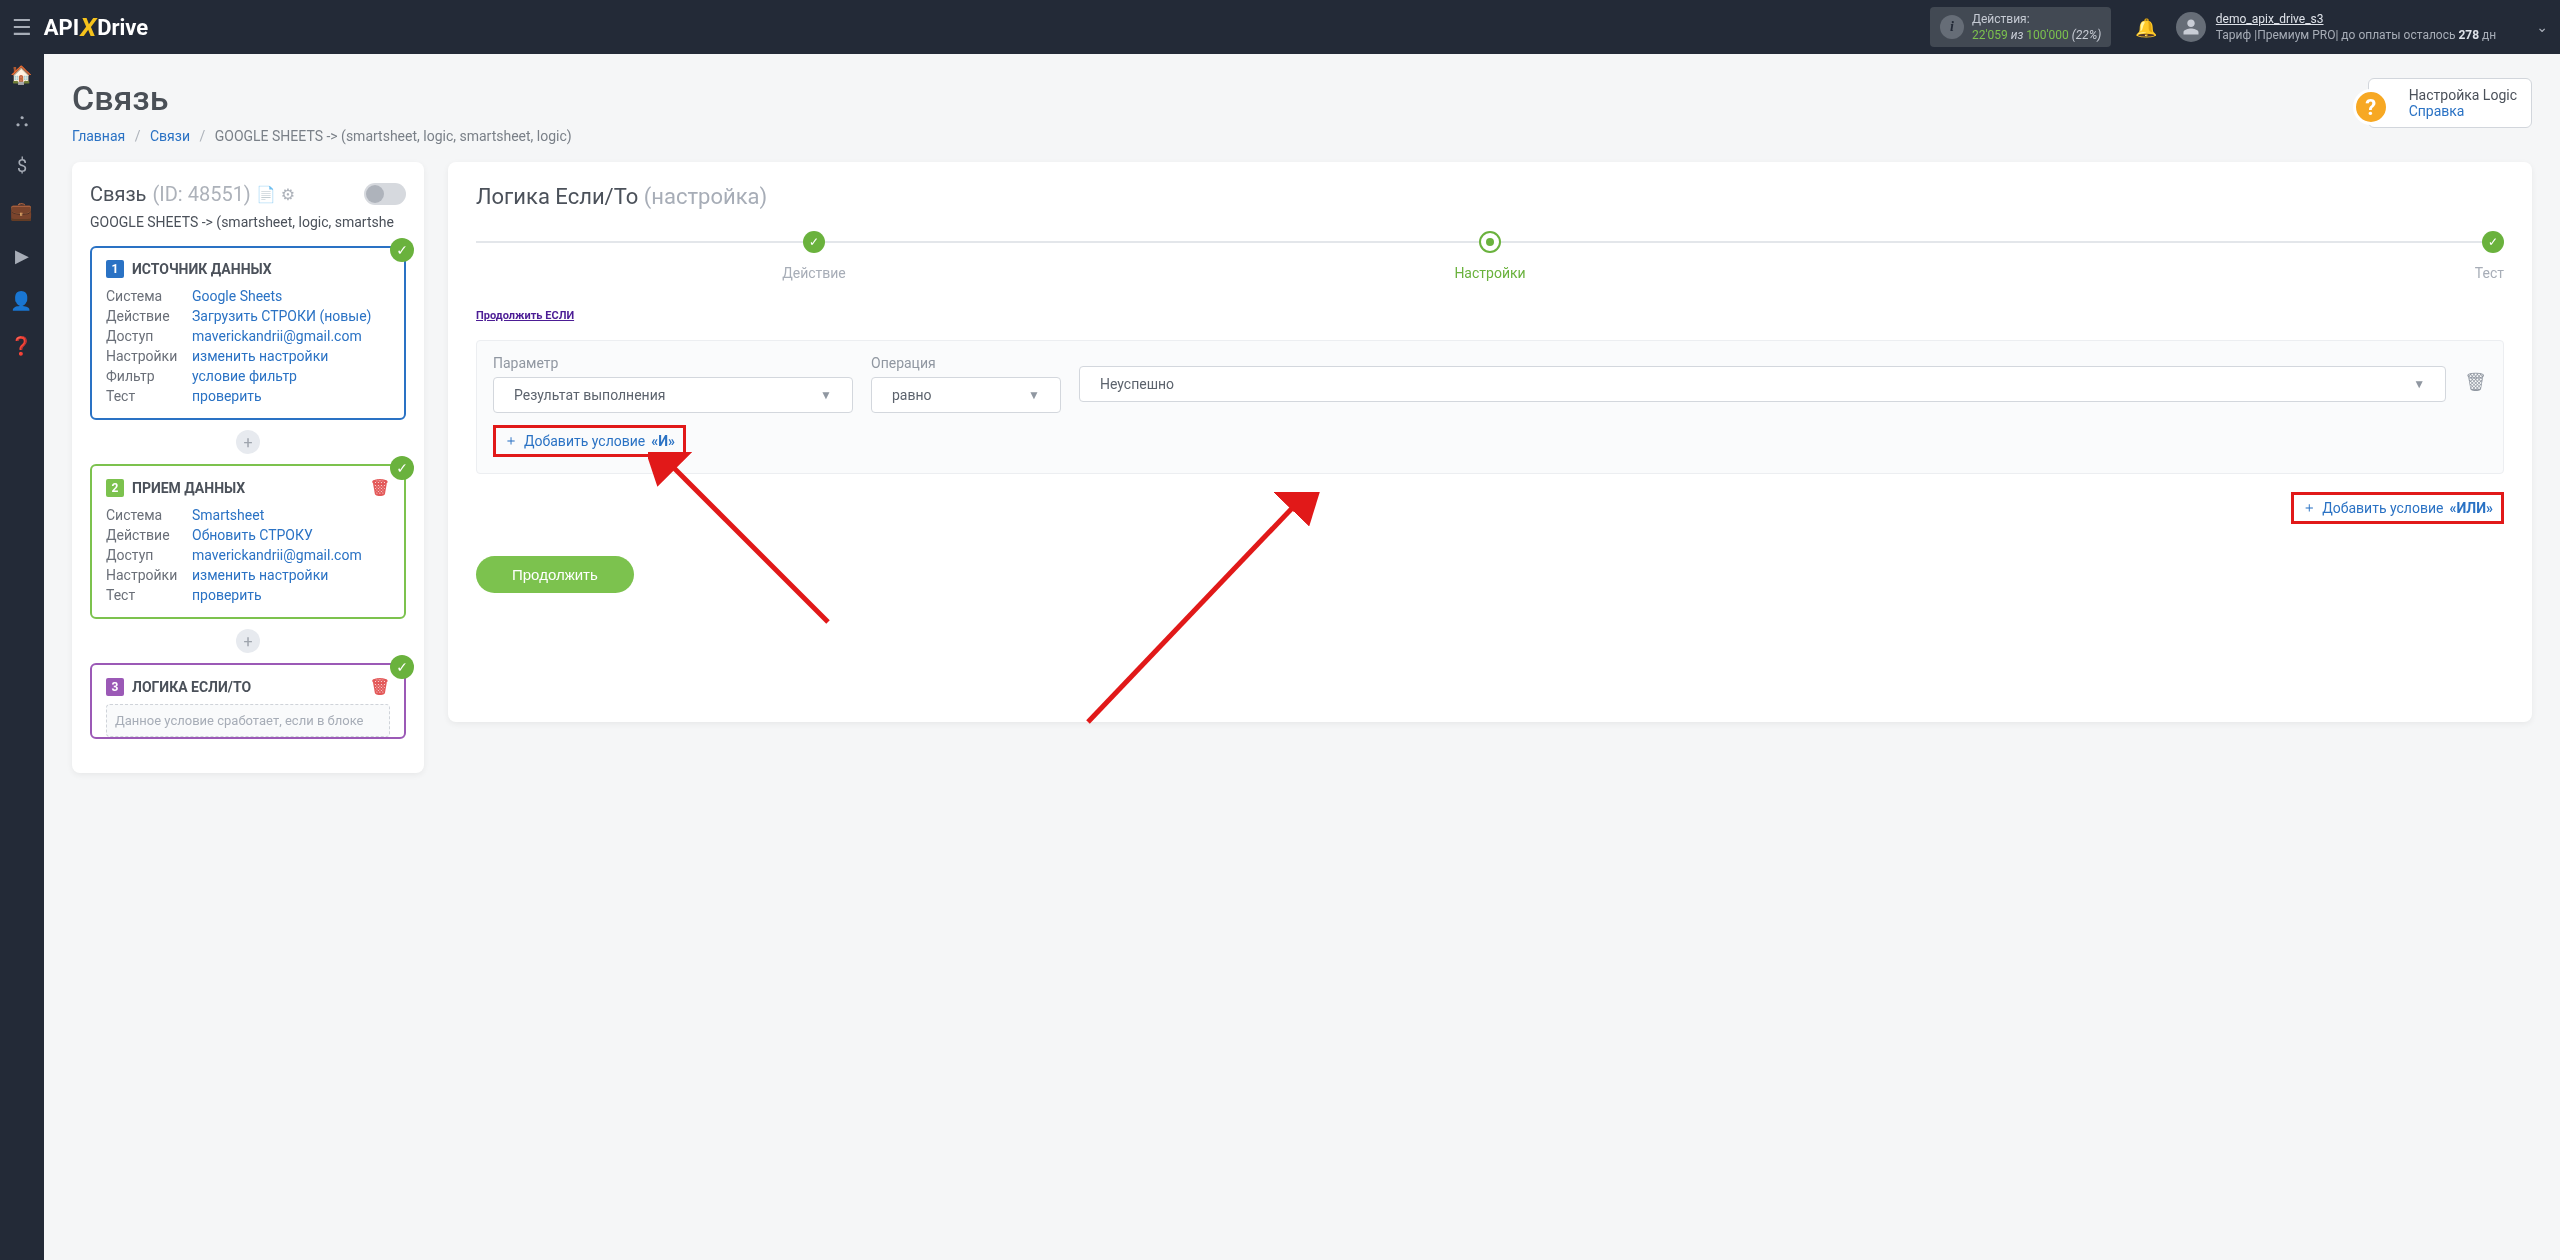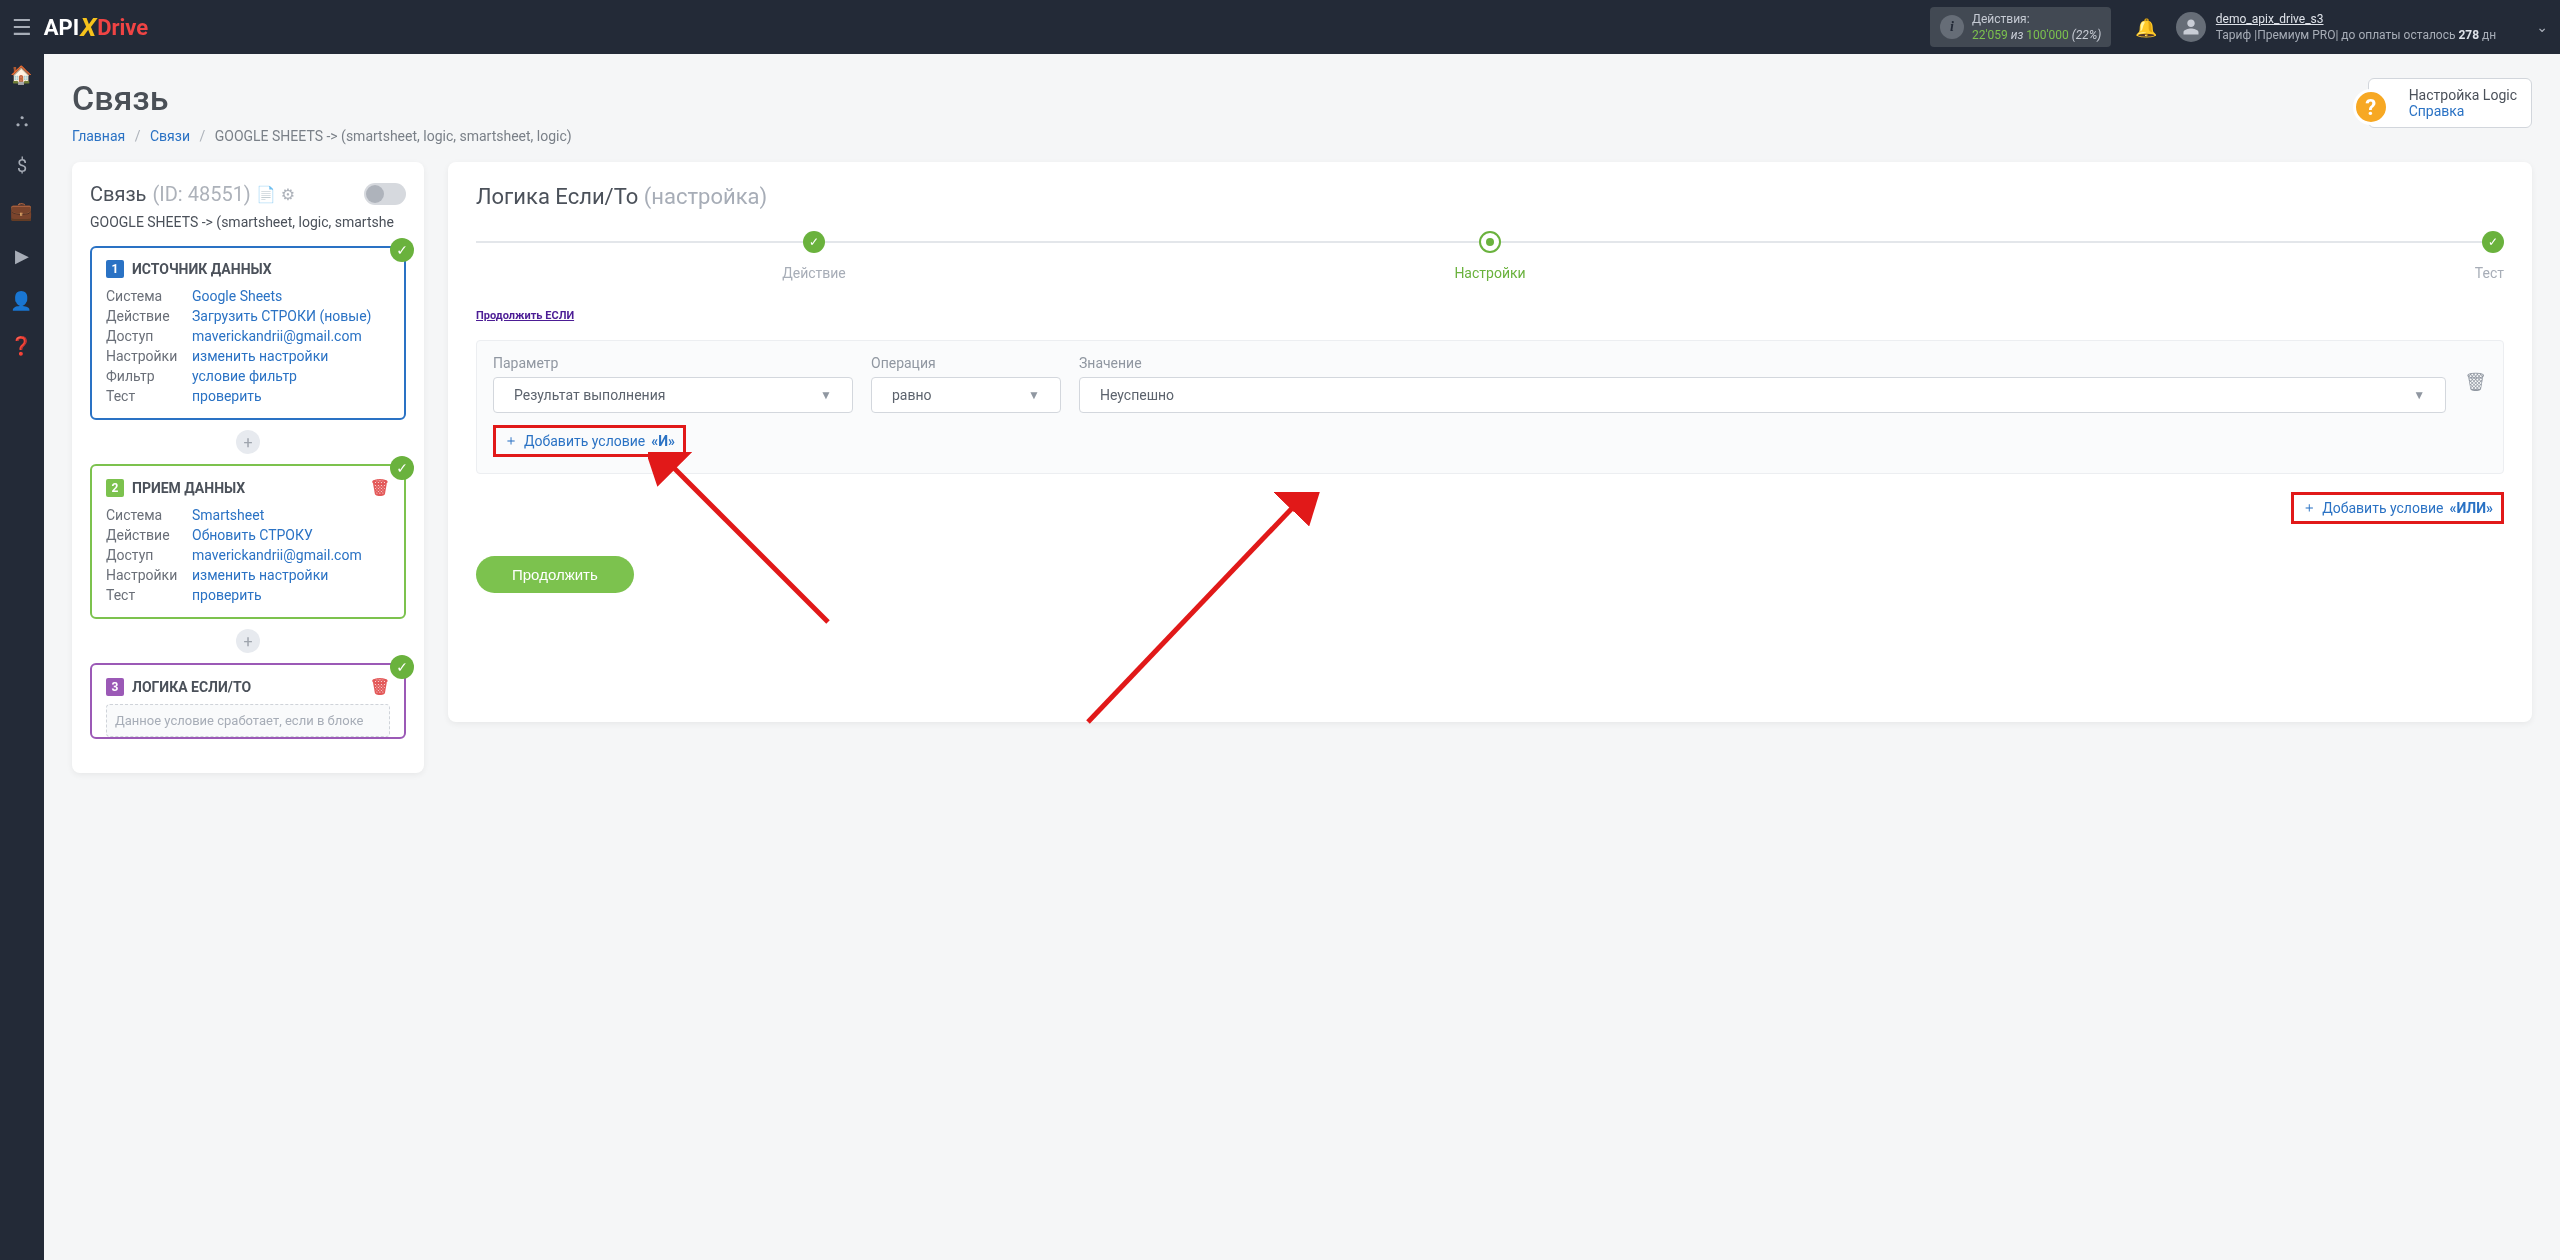--- a/index.html
+++ b/index.html
@@ -4,21 +4,21 @@
 <style>
 * { box-sizing: border-box; margin: 0; padding: 0; }
 body { font-family: -apple-system, BlinkMacSystemFont, "Segoe UI", Roboto, Arial, sans-serif; background: #f5f6f7; color: #333; font-size: 14px; }
 
 
 .top-bar { background: #232a37; height: 54px; display: flex; align-items: center; padding: 0 12px; color: #a7adb7; }
 .hamburger { color: #a7adb7; font-size: 22px; margin-right: 12px; cursor: pointer; }
 .logo { display: flex; align-items: center; font-weight: 700; font-size: 22px; }
 .logo .api { color: #fff; }
 .logo .x { color: #f6c31c; font-size: 26px; font-style: italic; margin: 0 1px; }
-.logo .drive { color: #ef4444; }
+.logo .drive { color: #ffffff; }
 .top-spacer { flex: 1; }
 .actions-box { background: #424953; border-radius: 4px; padding: 4px 10px; display: flex; align-items: center; gap: 8px; margin-right: 18px; }
 .actions-box .info-circle { width: 24px; height: 24px; border-radius: 50%; background: #666d77; display: flex; align-items: center; justify-content: center; color: #232a37; font-weight: 700; font-style: italic; font-family: Georgia, serif; }
 .actions-box .lines { font-size: 12px; line-height: 1.35; }
 .actions-box .l1 { color: #c6cbd4; }
 .actions-box .l2 .g1 { color: #7cc24e; }
 .actions-box .l2 .g2 { color: #c6cbd4; font-style: italic; }
 .actions-box .l2 .g3 { color: #7cc24e; }
 .actions-box .l2 .g4 { color: #c6cbd4; font-style: italic; }
 .bell { color: #a7adb7; font-size: 18px; margin: 0 18px 0 6px; cursor: pointer; }
@@ -302,21 +302,20 @@
             </div>
           </div>
           <div class="fcol oper">
             <div class="flabel">Операция</div>
             <div class="fselect">
               <span>равно</span>
                 <span class="chev">▼</span>
             </div>
           </div>
           <div class="fcol value">
-            <div class="flabel">Значение</div>
             <div class="fselect">
               <span>Неуспешно</span>
                 <span class="chev">▼</span>
             </div>
           </div>
           <div class="del-row">🗑</div>
         </div>
         <div class="add-and-btn">
           <span>＋</span>
             <span>Добавить условие </span>

